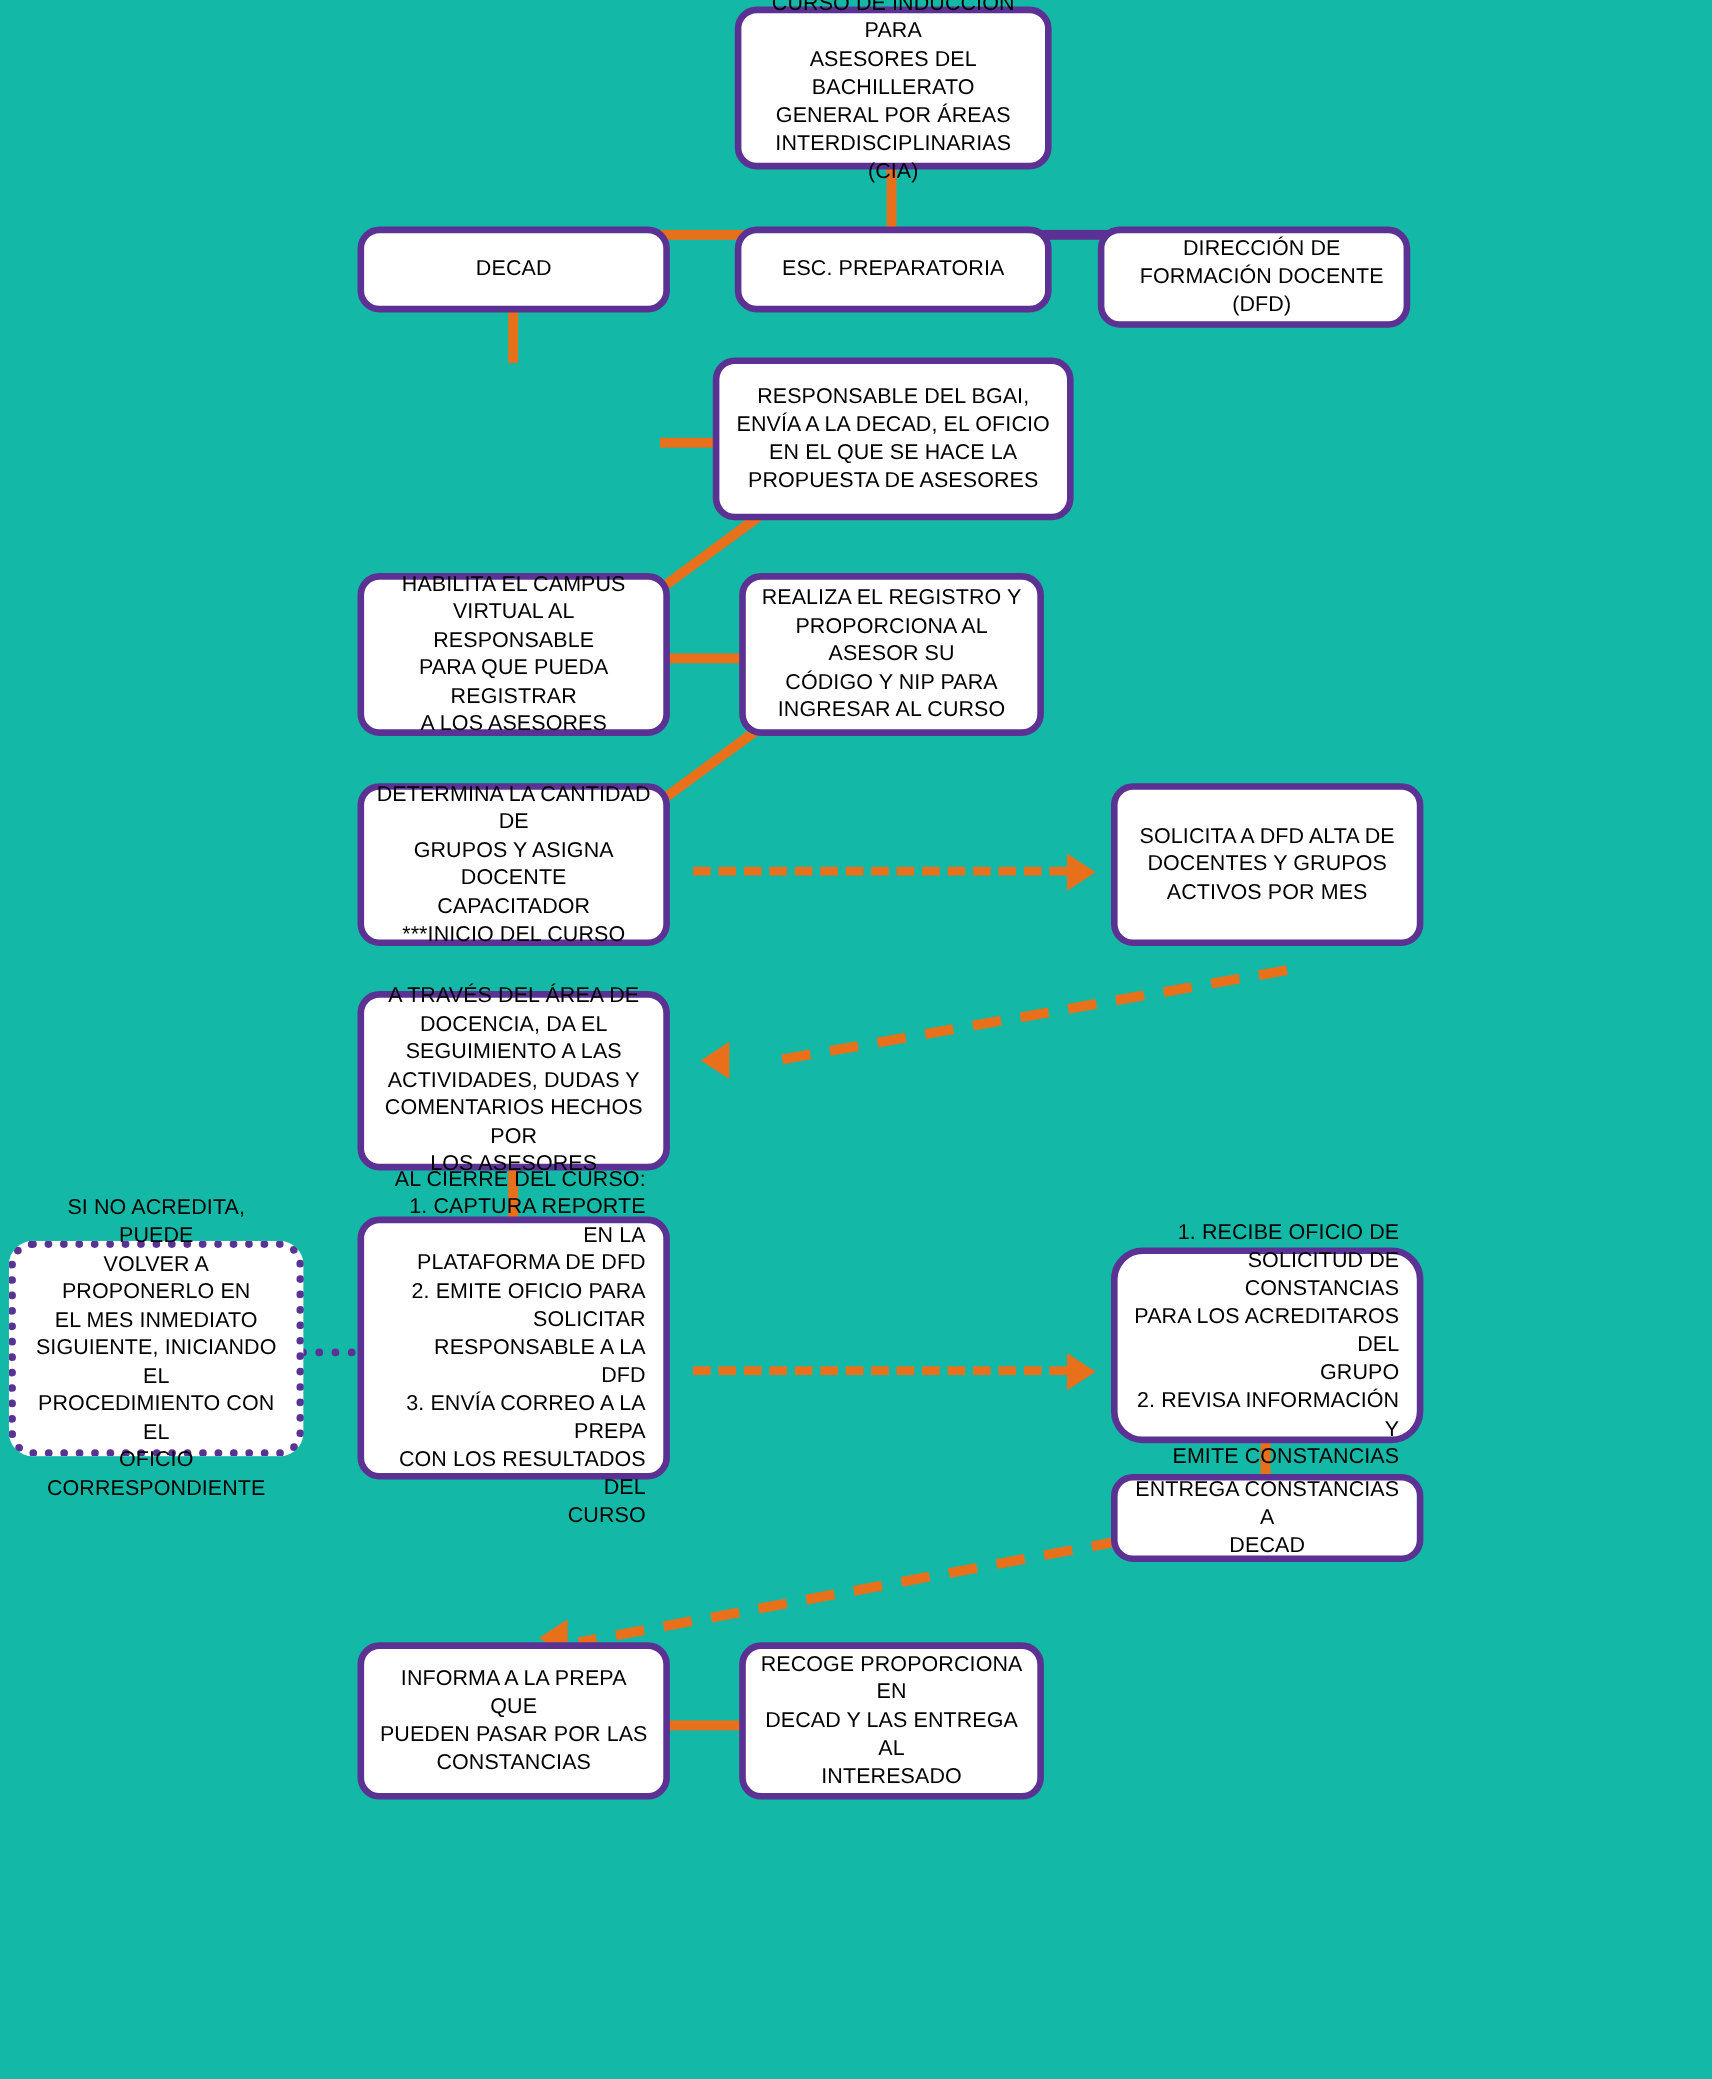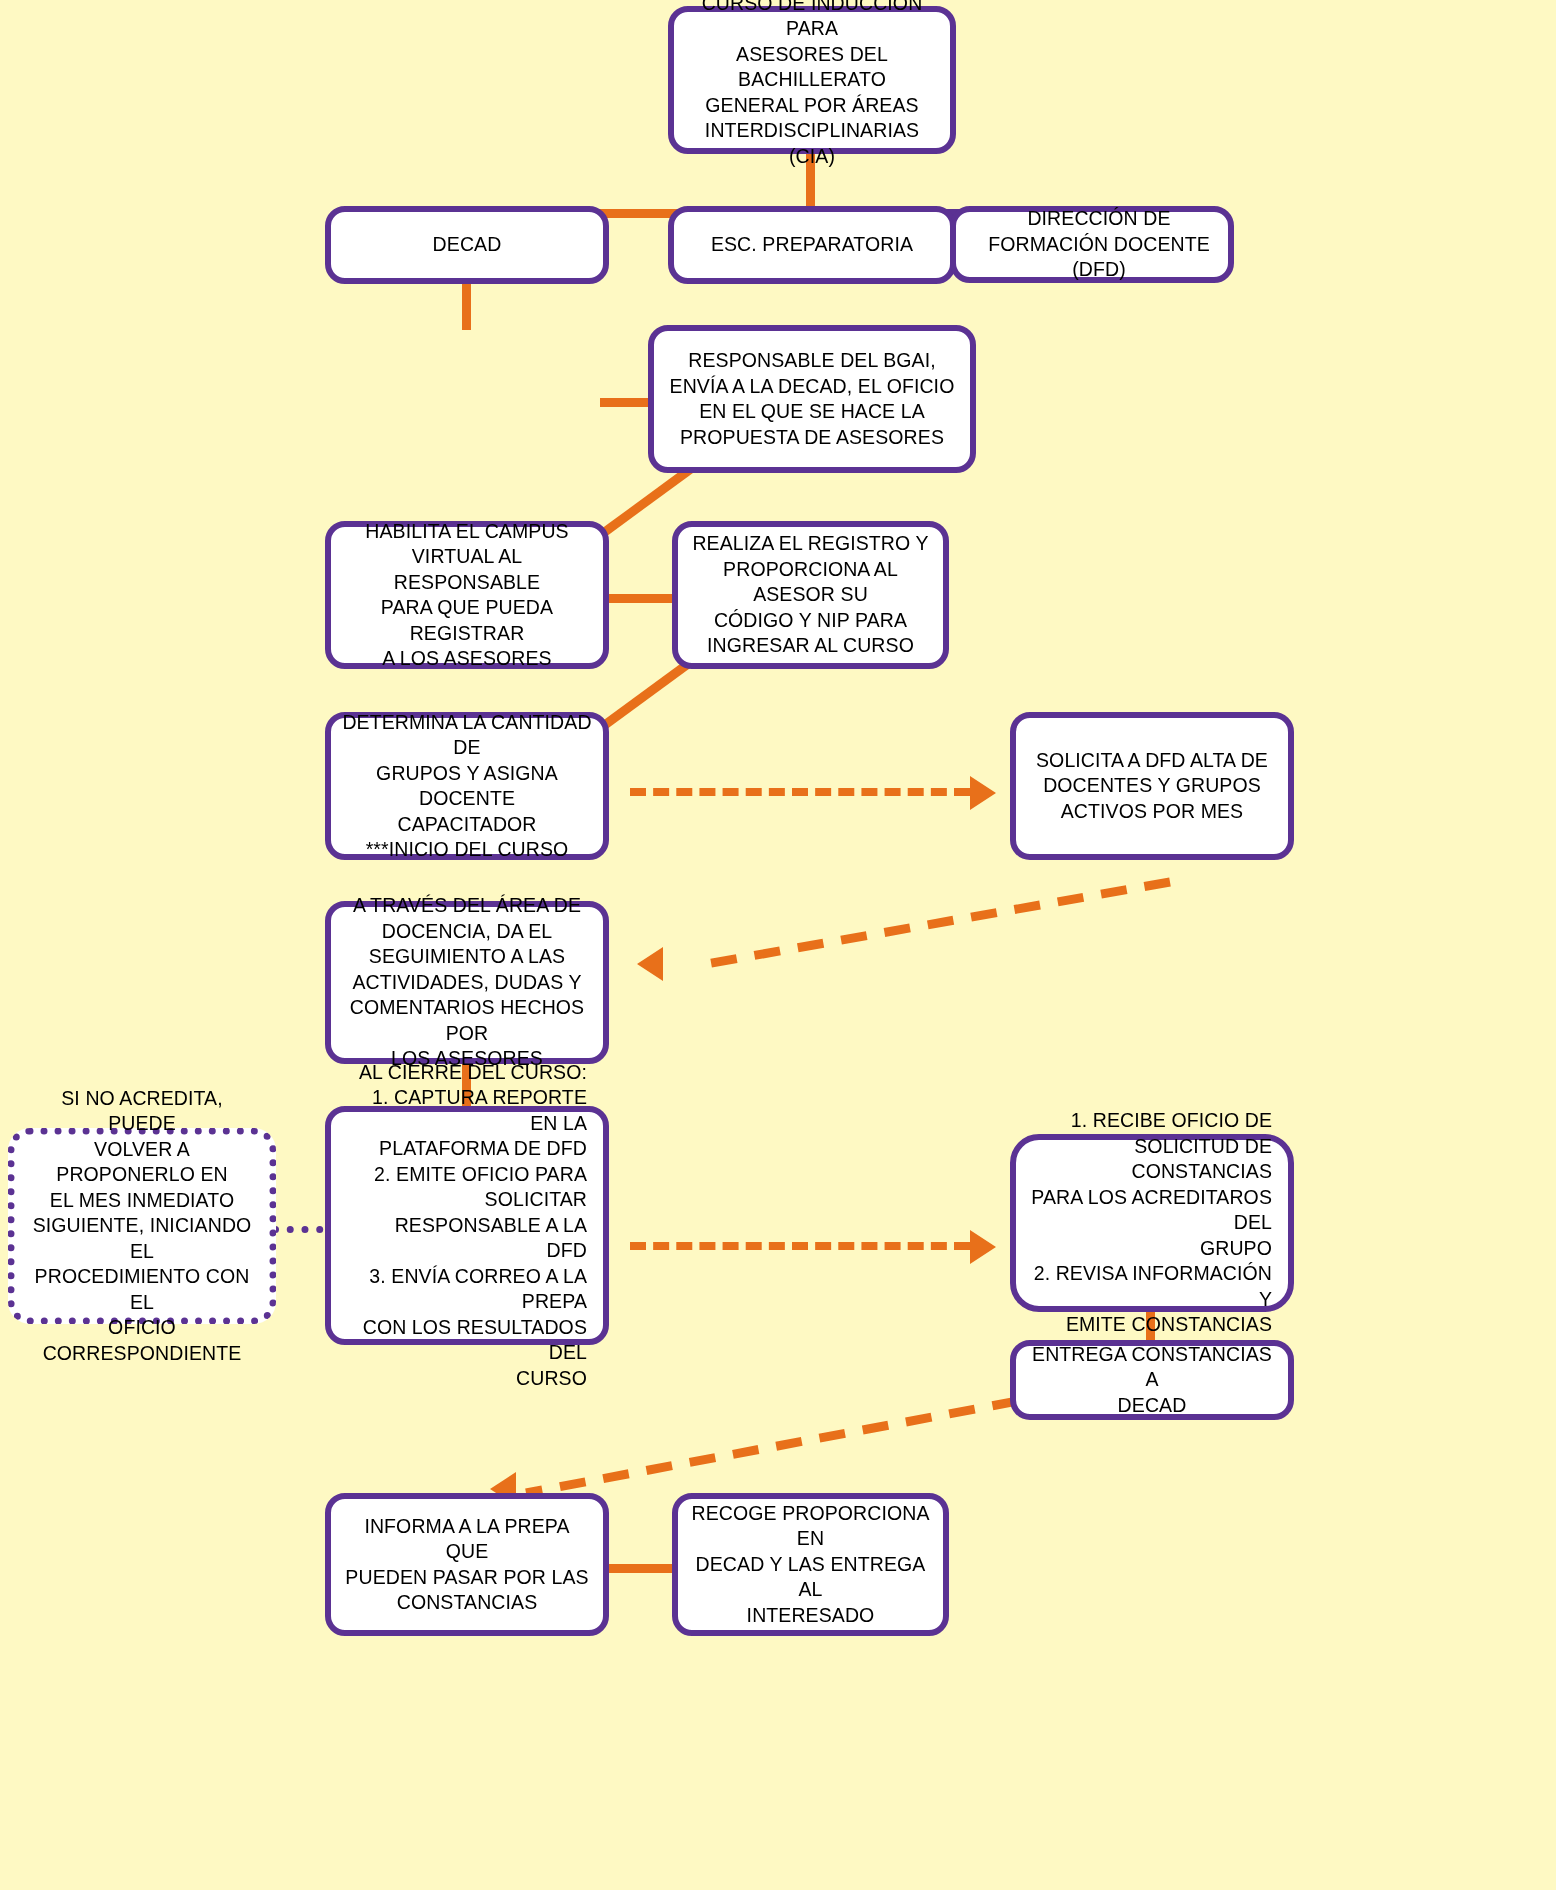--- a/index.html
+++ b/index.html
@@ -5,21 +5,21 @@
 <style>
   html,body{margin:0;padding:0;background:#ffffff;}
   body{
     font-family:"Liberation Sans", sans-serif;
     -webkit-font-smoothing:antialiased;
   }
   #stage{
     position:relative;
     width:1556px;
     height:1890px;
-    background:#fef9c3;
+    background:#14b8a6;
     overflow:hidden;
   }
 
   
   .node{
     position:absolute;
     box-sizing:border-box;
     border:6px solid #5B3293;
     border-radius:20px;
     background:#ffffff;
@@ -152,21 +152,21 @@
       <span>DECAD</span>
     </span>
   </div>
 
   <div class="node" style="left:668px;top:206px;width:288px;height:78px;text-align:center;">
     <span>
       <span>ESC. PREPARATORIA</span>
     </span>
   </div>
 
-  <div class="node" style="left:950px;top:206px;width:284px;height:77px;padding-left:24px;">
+  <div class="node" style="left:998px;top:206px;width:284px;height:92px;padding-left:24px;">
     <span>
       <span>DIRECCIÓN DE</span>
       <span>FORMACIÓN DOCENTE (DFD)</span>
     </span>
   </div>
 
 
   <div class="node" style="left:648px;top:325px;width:328px;height:148px;">
     <span>
       <span>RESPONSABLE DEL BGAI,</span>

